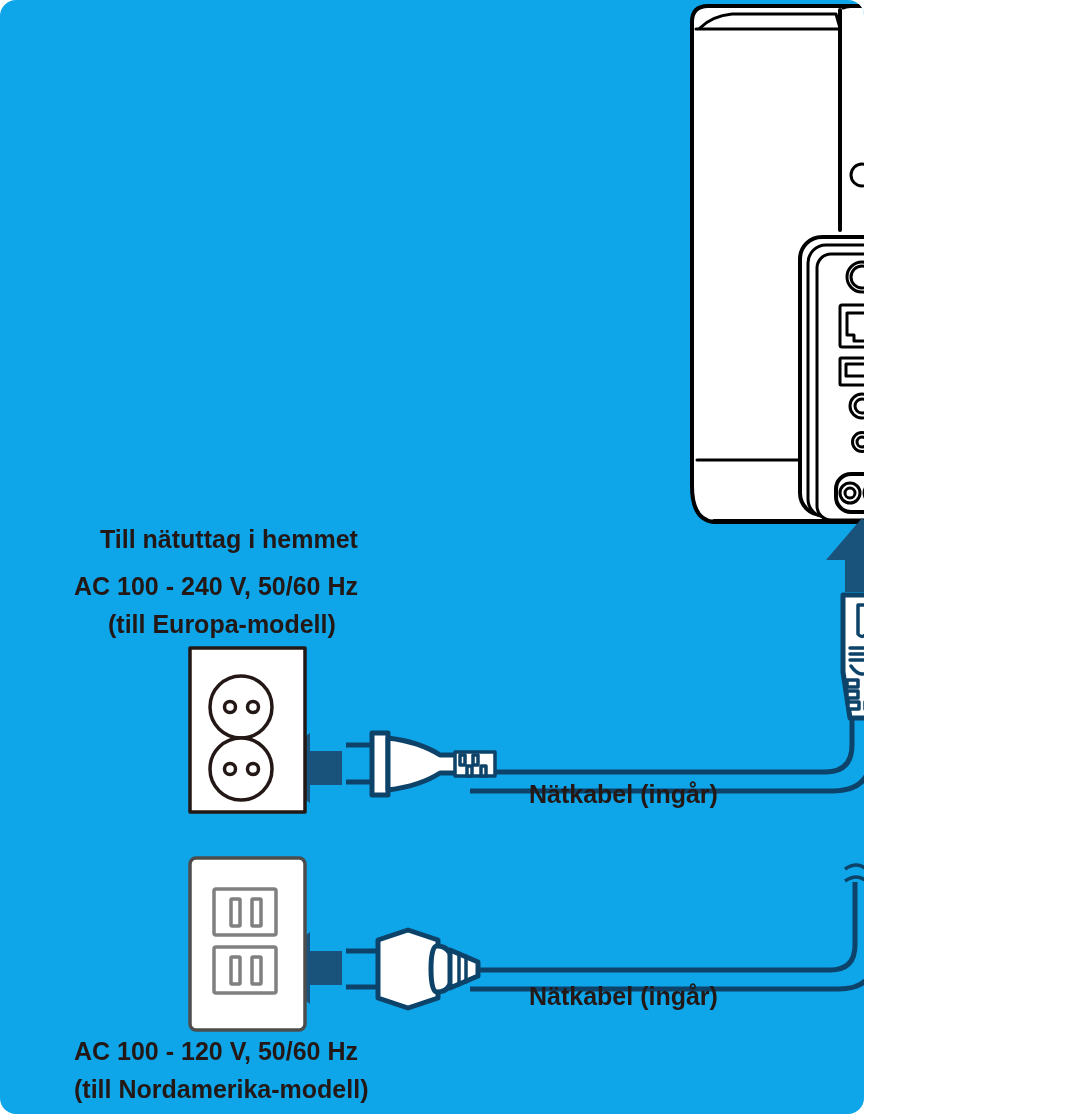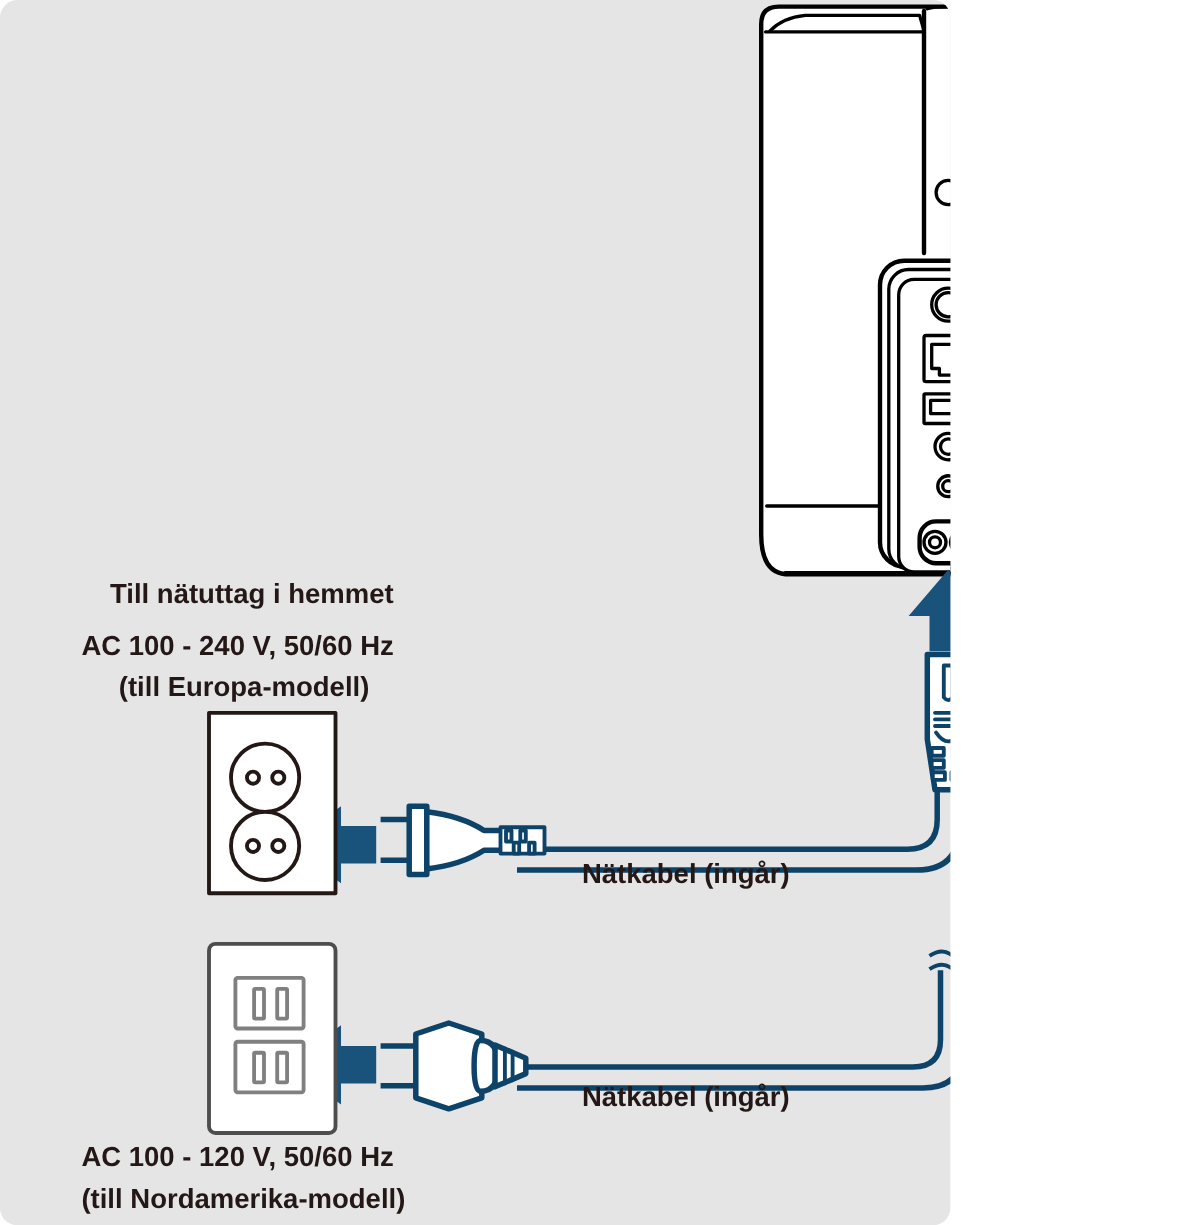--- a/index.html
+++ b/index.html
@@ -8,21 +8,21 @@
     padding: 0;
     background: #ffffff;
   }
   body {
     font-family: "Liberation Sans", sans-serif;
   }
   #diagram-root {
     position: relative;
     width: 864px;
     height: 1114px;
-    background: #e5e5e5;
+    background: #0ea5e9;
     overflow: hidden;
     border-radius: 16px;
   }
   #diagram-svg {
     position: absolute;
     left: 0;
     top: 0;
     width: 1073px;
     height: 1114px;
     display: block;

